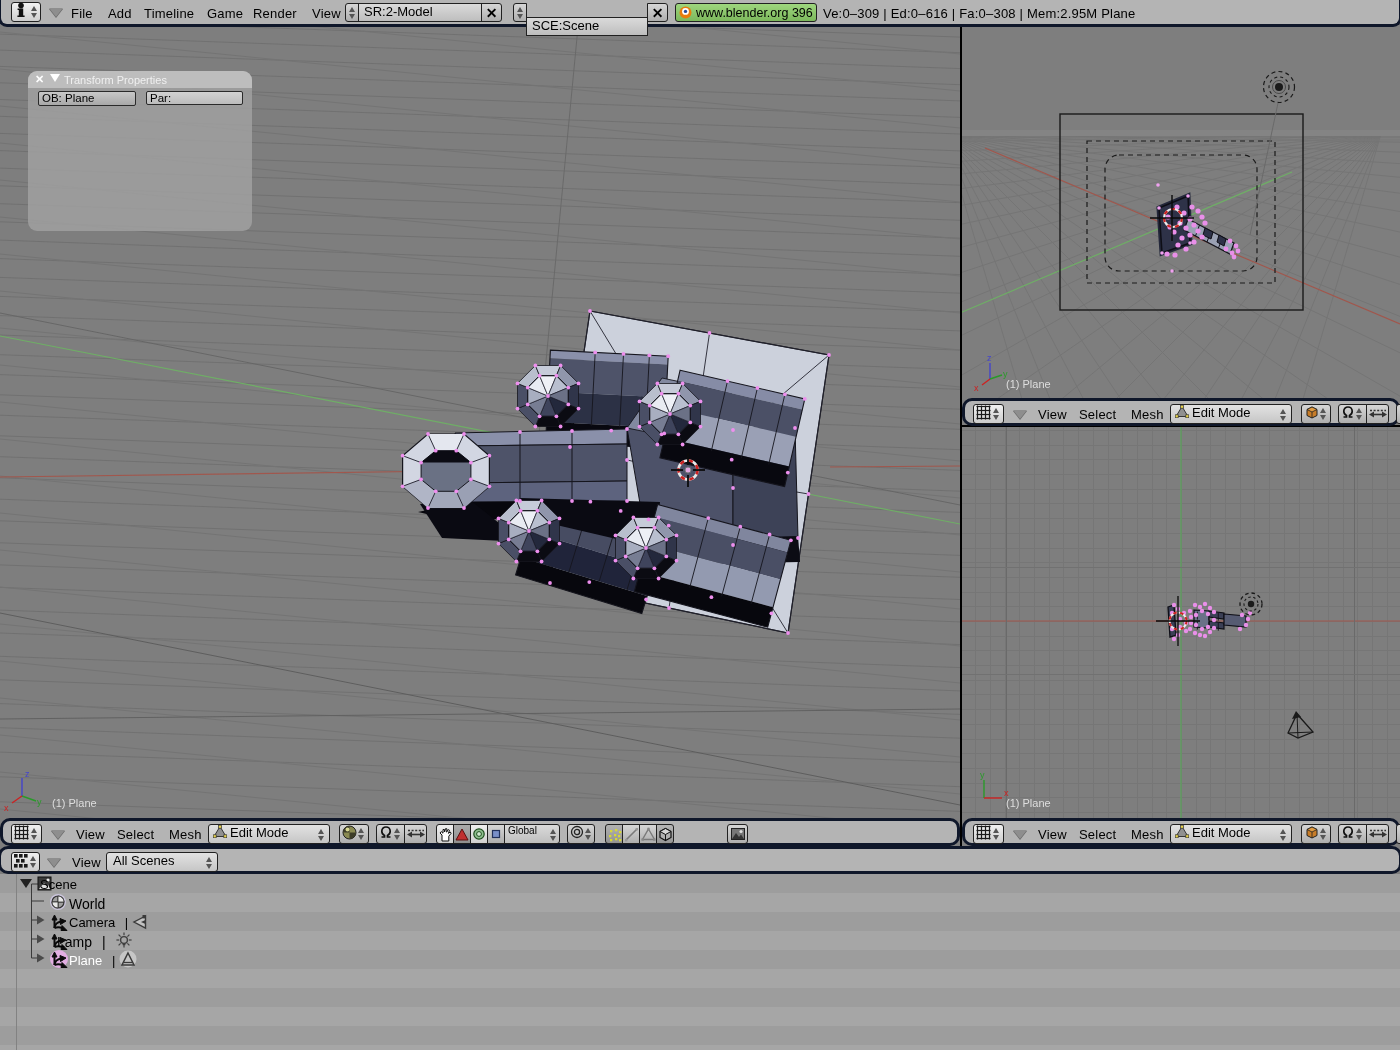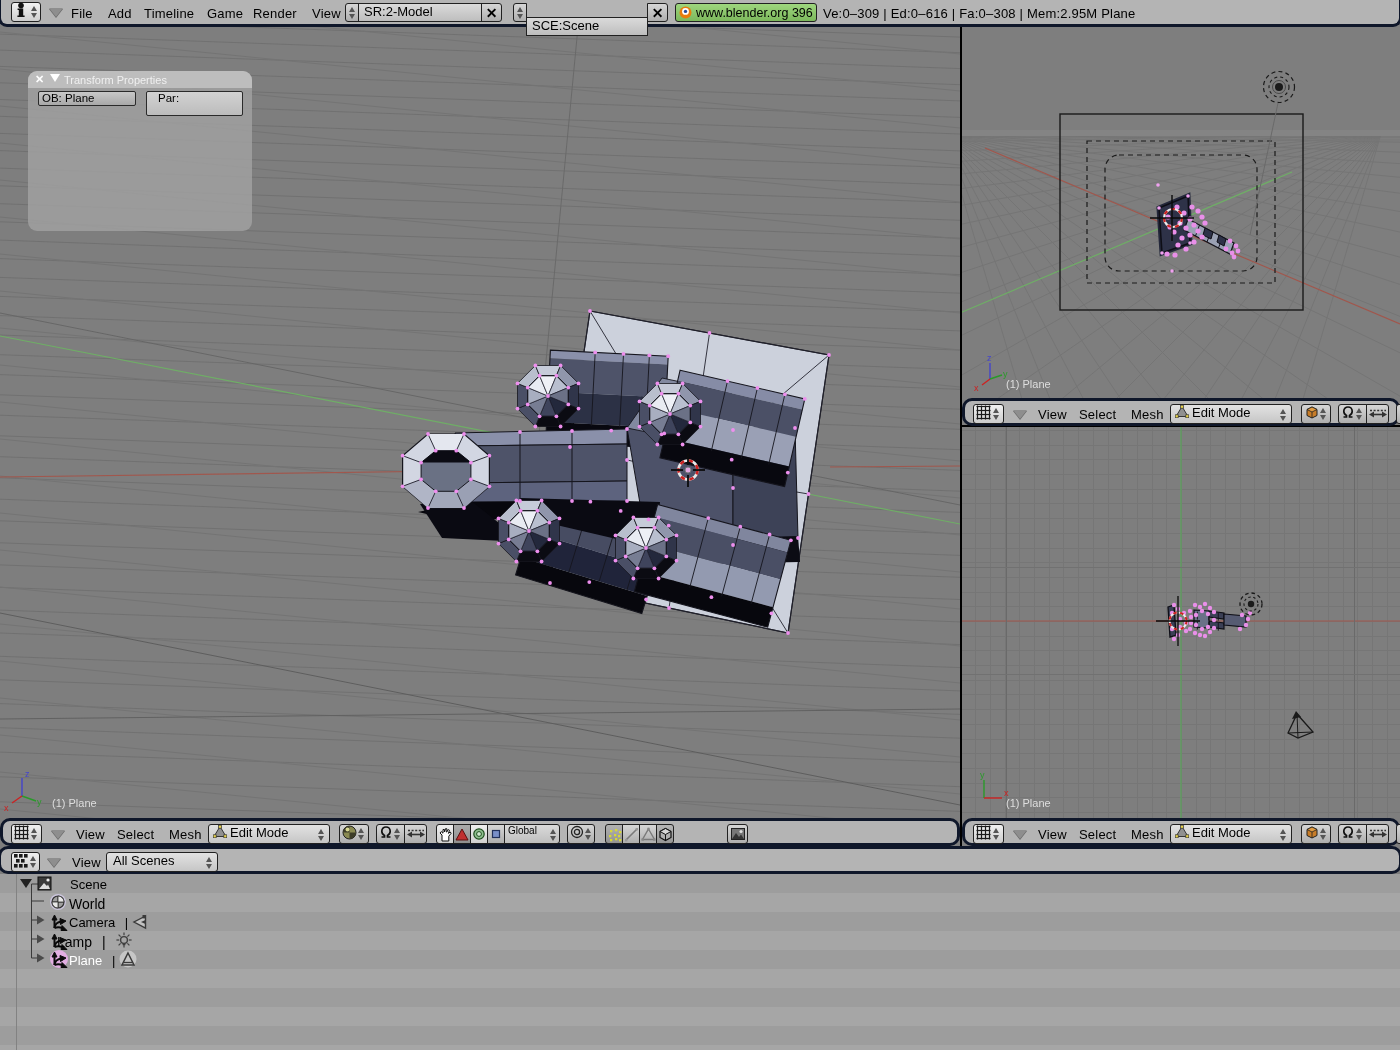--- a/index.html
+++ b/index.html
@@ -979,26 +979,26 @@
 <line x1="124.0" y1="70.8" x2="124.0" y2="73.6" stroke="#3f3f3f" stroke-width="1.2"></line>
 <line x1="120.6" y1="69.4" x2="118.6" y2="71.4" stroke="#3f3f3f" stroke-width="1.2"></line>
 <line x1="119.2" y1="66.0" x2="116.4" y2="66.0" stroke="#3f3f3f" stroke-width="1.2"></line>
 <line x1="120.6" y1="62.6" x2="118.6" y2="60.6" stroke="#3f3f3f" stroke-width="1.2"></line>
 <line x1="124.0" y1="61.2" x2="124.0" y2="58.4" stroke="#3f3f3f" stroke-width="1.2"></line>
 <line x1="127.4" y1="62.6" x2="129.4" y2="60.6" stroke="#3f3f3f" stroke-width="1.2"></line>
 <circle cx="128" cy="85" r="8.5" fill="#c6c6c6"></circle>
 <polygon points="128,79 134,91 122,91" fill="none" stroke="#3a3a3a" stroke-width="1.5"></polygon>
 <line x1="123.5" y1="88.5" x2="132.5" y2="88.5" stroke="#3a3a3a" stroke-width="1.3"></line>
 </svg>
-<div class="abs" style="left:70px;top:3px;font-size:13px;color:#000">Scene</div>
+<div class="abs" style="left:40px;top:3px;font-size:13px;color:#000">Scene</div>
 <div class="abs" style="left:69px;top:22px;font-size:14px;color:#000">World</div>
 <div class="abs" style="left:69px;top:41px;font-size:13px;color:#000">Camera <span style="margin-left:6px">|</span></div>
 <div class="abs" style="left:57px;top:60px;font-size:14px;color:#000">Lamp <span style="margin-left:6px">|</span></div>
 <div class="abs" style="left:69px;top:79px;font-size:13px;color:#fff">Plane <span style="margin-left:6px;color:#000">|</span></div>
 </div>
 <div class="abs" style="left:28px;top:71px;width:224px;height:160px;border-radius:9px;background:rgba(160,160,160,0.85)">
 <div class="abs" style="left:0;top:0;width:224px;height:17px;border-radius:9px 9px 0 0;background:rgba(192,192,192,0.92)">
       <span style="position:absolute;left:7px;top:2px;color:#fff;font-weight:bold;font-size:11px">✕</span>
       <span style="position:absolute;left:22px;top:3px;width:0;height:0;border-left:5.5px solid transparent;border-right:5.5px solid transparent;border-top:8px solid #fff"></span>
       <span style="position:absolute;left:36px;top:3px;color:#f0f0f0;font-size:11px">Transform Properties</span>
     </div>
 <div class="abs" style="left:10px;top:20px;width:98px;height:15px;border:1px solid #2a2a2a;border-radius:2px;background:linear-gradient(#c8c8c8,#a8a8a8);font-size:11.5px;color:#000;padding-left:3px">OB: Plane</div>
-<div class="abs" style="left:118px;top:20px;width:97px;height:25px;border:1px solid #2a2a2a;border-radius:2px;background:linear-gradient(#d2d2d2,#bcbcbc);font-size:11.5px;color:#000;padding-left:11px">Par:</div>
+<div class="abs" style="left:118px;top:20px;width:97px;height:14px;border:1px solid #2a2a2a;border-radius:2px;background:linear-gradient(#d2d2d2,#bcbcbc);font-size:11.5px;color:#000;padding-left:3px">Par:</div>
 </div>
 </body></html>

